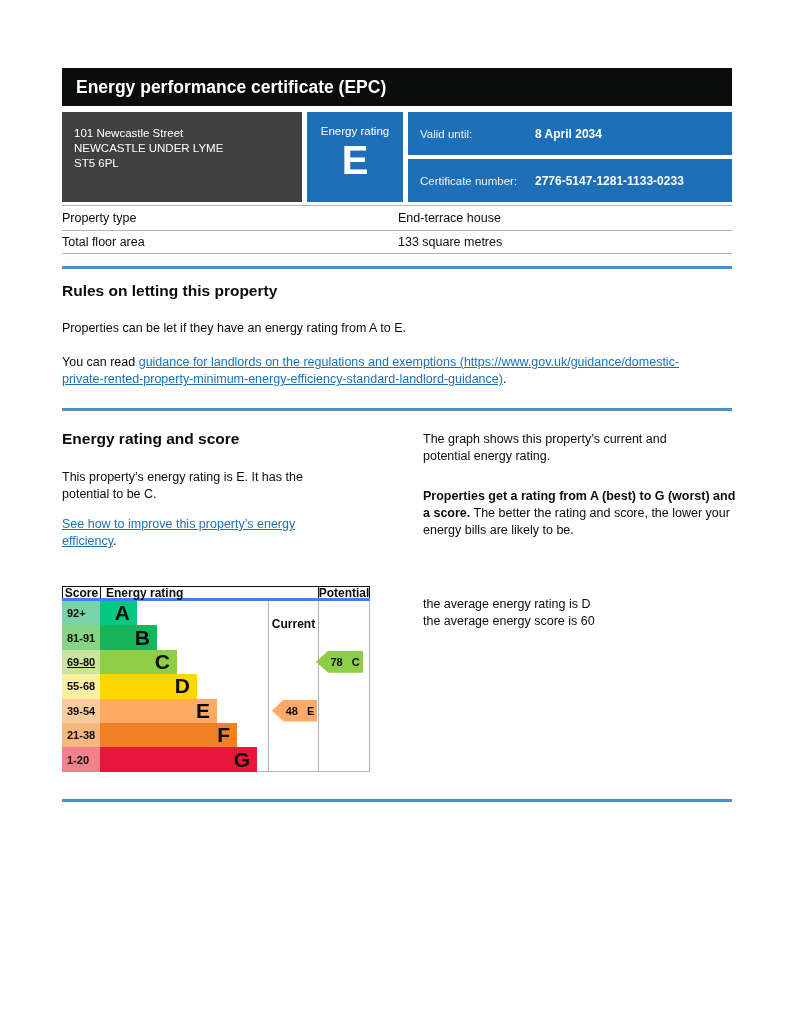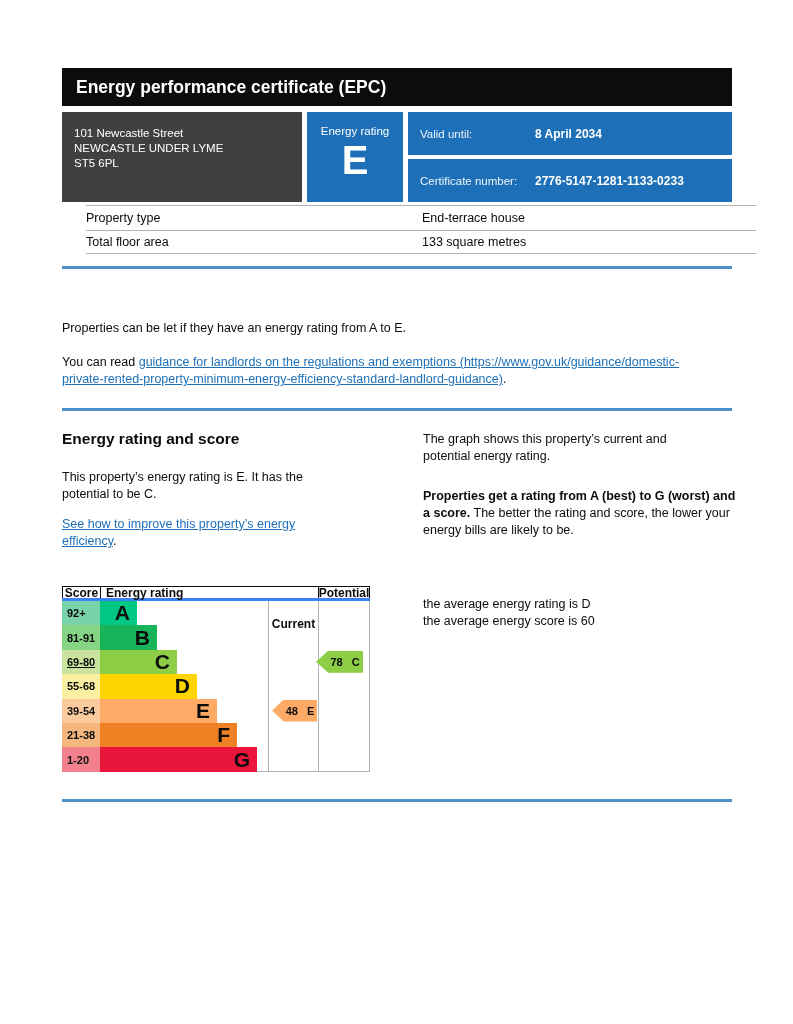--- a/index.html
+++ b/index.html
@@ -21,21 +21,21 @@
   .rating-box .rating-letter { font-size:40px; font-weight:bold; line-height:46px; }
   .validity-box { position:absolute; left:408px; width:324px; height:43px;
     background:#1d70b8; color:#fff; display:flex; align-items:center; padding-left:12px;
     font-size:11.5px; }
   .validity-box.v1 { top:112px; }
   .validity-box.v2 { top:159px; }
   .validity-box .lbl { width:115px; color:rgba(255,255,255,0.92); }
   .validity-box .val { font-size:12px; font-weight:bold; }
 
   
-  .prop-table { position:absolute; left:62px; top:205px; width:670px;margin-left:24px; }
+  .prop-table { position:absolute; left:62px; top:205px; width:670px; }
   .prop-row { position:relative; height:24.5px; border-top:1px solid #b1b4b6;
     display:flex; align-items:center; font-size:12.5px; }
   .prop-row:last-child { border-bottom:1px solid #b1b4b6; }
   .prop-row .cell-value { position:absolute; left:336px; }
 
   .blue-rule { position:absolute; left:62px; width:670px; height:3px; background:#4e91c9; }
   .rule1 { top:266px; } .rule2 { top:408px; } .rule3 { top:799px; }
 
   h2.section-heading { font-size:15.5px; font-weight:bold; color:#0b0c0c; position:absolute; }
   .h-rules { left:62px; top:282px; }
@@ -115,20 +115,21 @@
       <span class="cell-value">End-terrace house</span>
     </div>
     <div class="prop-row">
       <span class="cell-label">Total floor area</span>
       <span class="cell-value">133 square metres</span>
     </div>
   </div>
 
   <div class="blue-rule rule1"></div>
 
+  <h2 class="section-heading h-rules">Rules on letting this property</h2>
   <p class="para p-let">Properties can be let if they have an energy rating from A to E.</p>
   <p class="para p-read"><span>You can read </span><a class="doc-link">guidance for landlords on the regulations and exemptions (https://www.gov.uk/guidance/domestic-private-rented-property-minimum-energy-efficiency-standard-landlord-guidance)</a><span>.</span></p>
 
   <div class="blue-rule rule2"></div>
 
   <h2 class="section-heading h-rating">Energy rating and score</h2>
   <p class="para p-left-rating">This property’s energy rating is E. It has the potential to be C.</p>
   <p class="para p-left-link"><a class="doc-link">See how to improve this property’s energy efficiency</a><span>.</span></p>
 
   <p class="para p-right1">The graph shows this property’s current and potential energy rating.</p>

